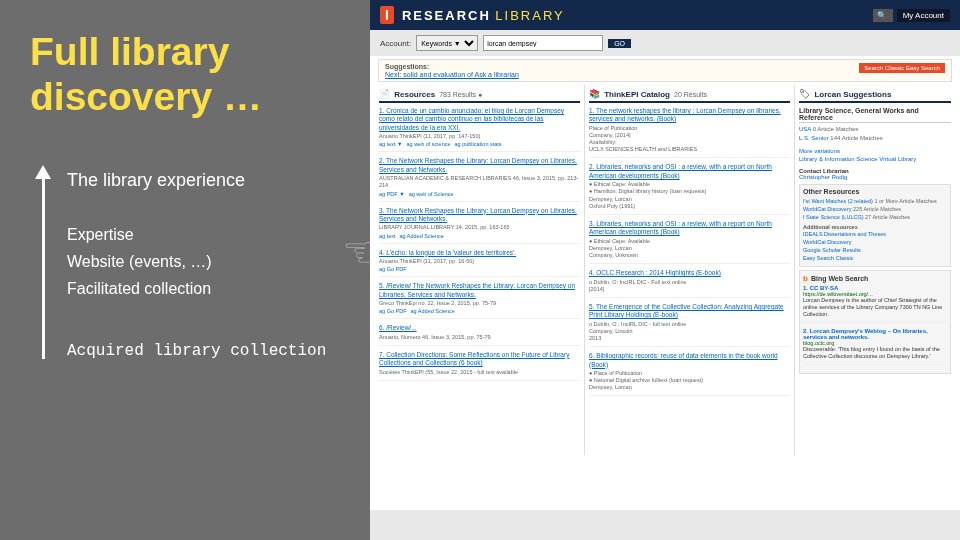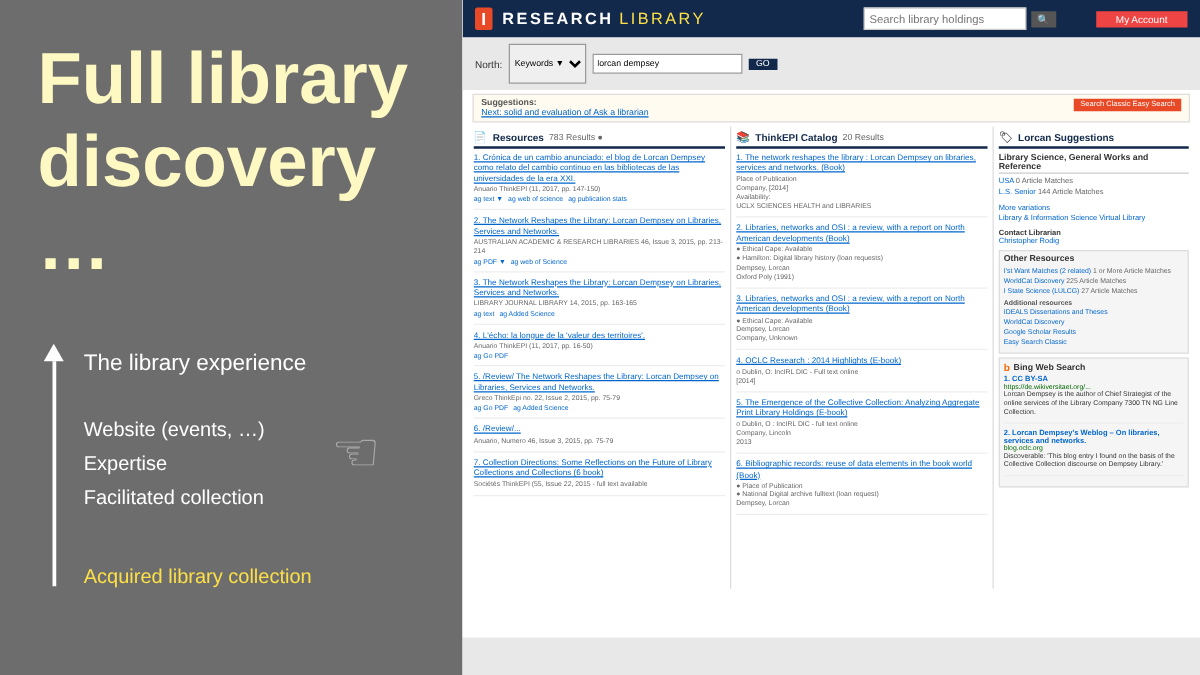--- a/index.html
+++ b/index.html
@@ -18,25 +18,25 @@
       background: #6d6d6d;
       color: white;
       padding: 30px 30px 20px 30px;
       display: flex;
       flex-direction: column;
       justify-content: flex-start;
       position: relative;
     }
 
     .main-heading {
-      font-size: 58px;
+      font-size: 39px;
       font-weight: bold;
       line-height: 1.15;
       margin-bottom: 40px;
-      color: #fef9c3;
+      color: #fde047;
     }
 
     .arrow-up {
       width: 0;
       height: 0;
       border-left: 8px solid transparent;
       border-right: 8px solid transparent;
       border-bottom: 14px solid white;
       margin-bottom: 0;
     }
@@ -52,21 +52,22 @@
     .sub-items {
       font-size: 16px;
       color: white;
       line-height: 1.7;
       margin-bottom: 20px;
       position: relative;
     }
 
     .acquired-collection {
       font-size: 16px;
-      color: #fde047;
+      color: #ffffff;
+      font-family: Liberation Mono, monospace;
     }
 
     
     .right-panel {
       width: 590px;
       height: 540px;
       background: #e8e8e8;
       overflow: hidden;
       position: relative;
     }
@@ -112,27 +113,26 @@
     .il-search-btn {
       background: #555;
       color: white;
       border: none;
       font-size: 8px;
       padding: 2px 5px;
       cursor: pointer;
     }
 
     .il-my-account {
-      background: #ef4444;
+      background: #0f172a;
       color: white;
       font-size: 8px;
-      padding: 2px 16px;
+      padding: 2px 6px;
       border: none;
       cursor: pointer;
-      margin-left: 28px;
     }
 
     
     .search-area {
       background: #e8e8e8;
       padding: 5px 10px;
       display: flex;
       align-items: center;
       gap: 5px;
     }
@@ -279,22 +279,22 @@
     <div style="display:flex; flex-direction:column; align-items:center; margin-right:16px; margin-top:5px;">
       <div class="arrow-up"></div>
       <div style="width:3px; height:180px; background:white;"></div>
     </div>
 
     <div style="display:flex; flex-direction:column; gap:0;">
       <div class="library-experience">The library experience</div>
 
       <div style="position:relative; margin-bottom:20px;">
         <div class="sub-items">
+          <div>Expertise</div>
           <div>Website (events, …)</div>
-          <div>Expertise</div>
           <div>Facilitated collection</div>
         </div>
 
         <div style="position:absolute; right:-55px; top:5px; font-size:44px; color:#aaa; transform:scaleX(-1);">☞</div>
       </div>
 
       <div class="acquired-collection">Acquired library collection</div>
     </div>
   </div>
 </div>
@@ -304,29 +304,28 @@
 
     <div class="il-header">
       <div class="il-logo">
         <div class="il-i">I</div>
         <div>
           <span style="font-weight:bold;color:white;font-size:13px;letter-spacing:2px;">RESEARCH</span>
           <span style="font-weight:normal;color:#fde047;font-size:13px;letter-spacing:2px;"> LIBRARY</span>
         </div>
       </div>
       <div style="display:flex;align-items:center;gap:4px;">
-        <input class="il-search-input" type="text" placeholder="Search library holdings" style="">
         <button class="il-search-btn">🔍</button>
         <button class="il-my-account">My Account</button>
       </div>
     </div>
 
     <div class="search-area">
-      <span style="font-size:8px;color:#333;">North:</span>
-      <select style="font-size:7px;height:32px;border:1px solid #999;">
+      <span style="font-size:8px;color:#333;">Account:</span>
+      <select style="font-size:7px;height:16px;border:1px solid #999;">
         <option>Keywords ▼</option>
       </select>
       <input style="width: 120px; height: 16px; font-size: 7px; border: 1px solid rgb(153, 153, 153); padding: 0px 3px;" type="text" value="lorcan dempsey">
       <button class="go-btn">GO</button>
     </div>
 
     <div style="background:#fffbf0;border:1px solid #ddd;margin:3px 8px;padding:3px 6px;font-size:7px;display:flex;justify-content:space-between;align-items:flex-start;">
       <div>
         <div style="font-weight:bold;color:#555;margin-bottom:1px;">Suggestions:</div>
         <div style="color:#0066cc;text-decoration:underline;">Next: solid and evaluation of Ask a librarian</div>

